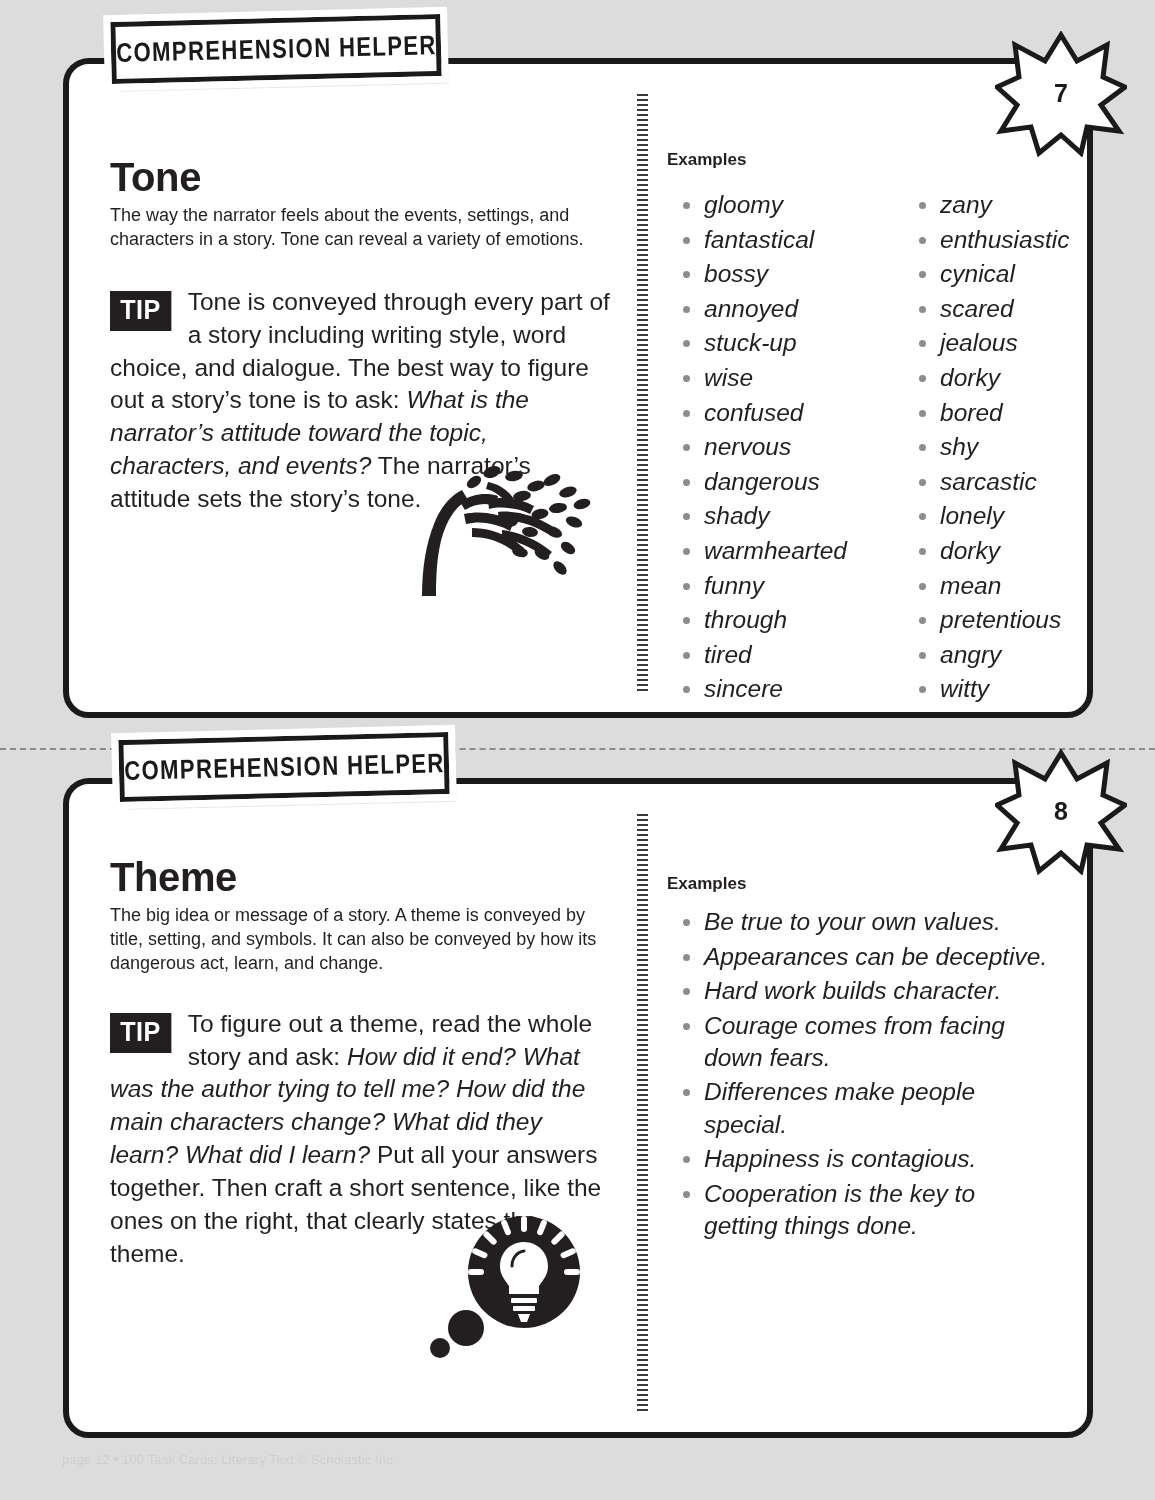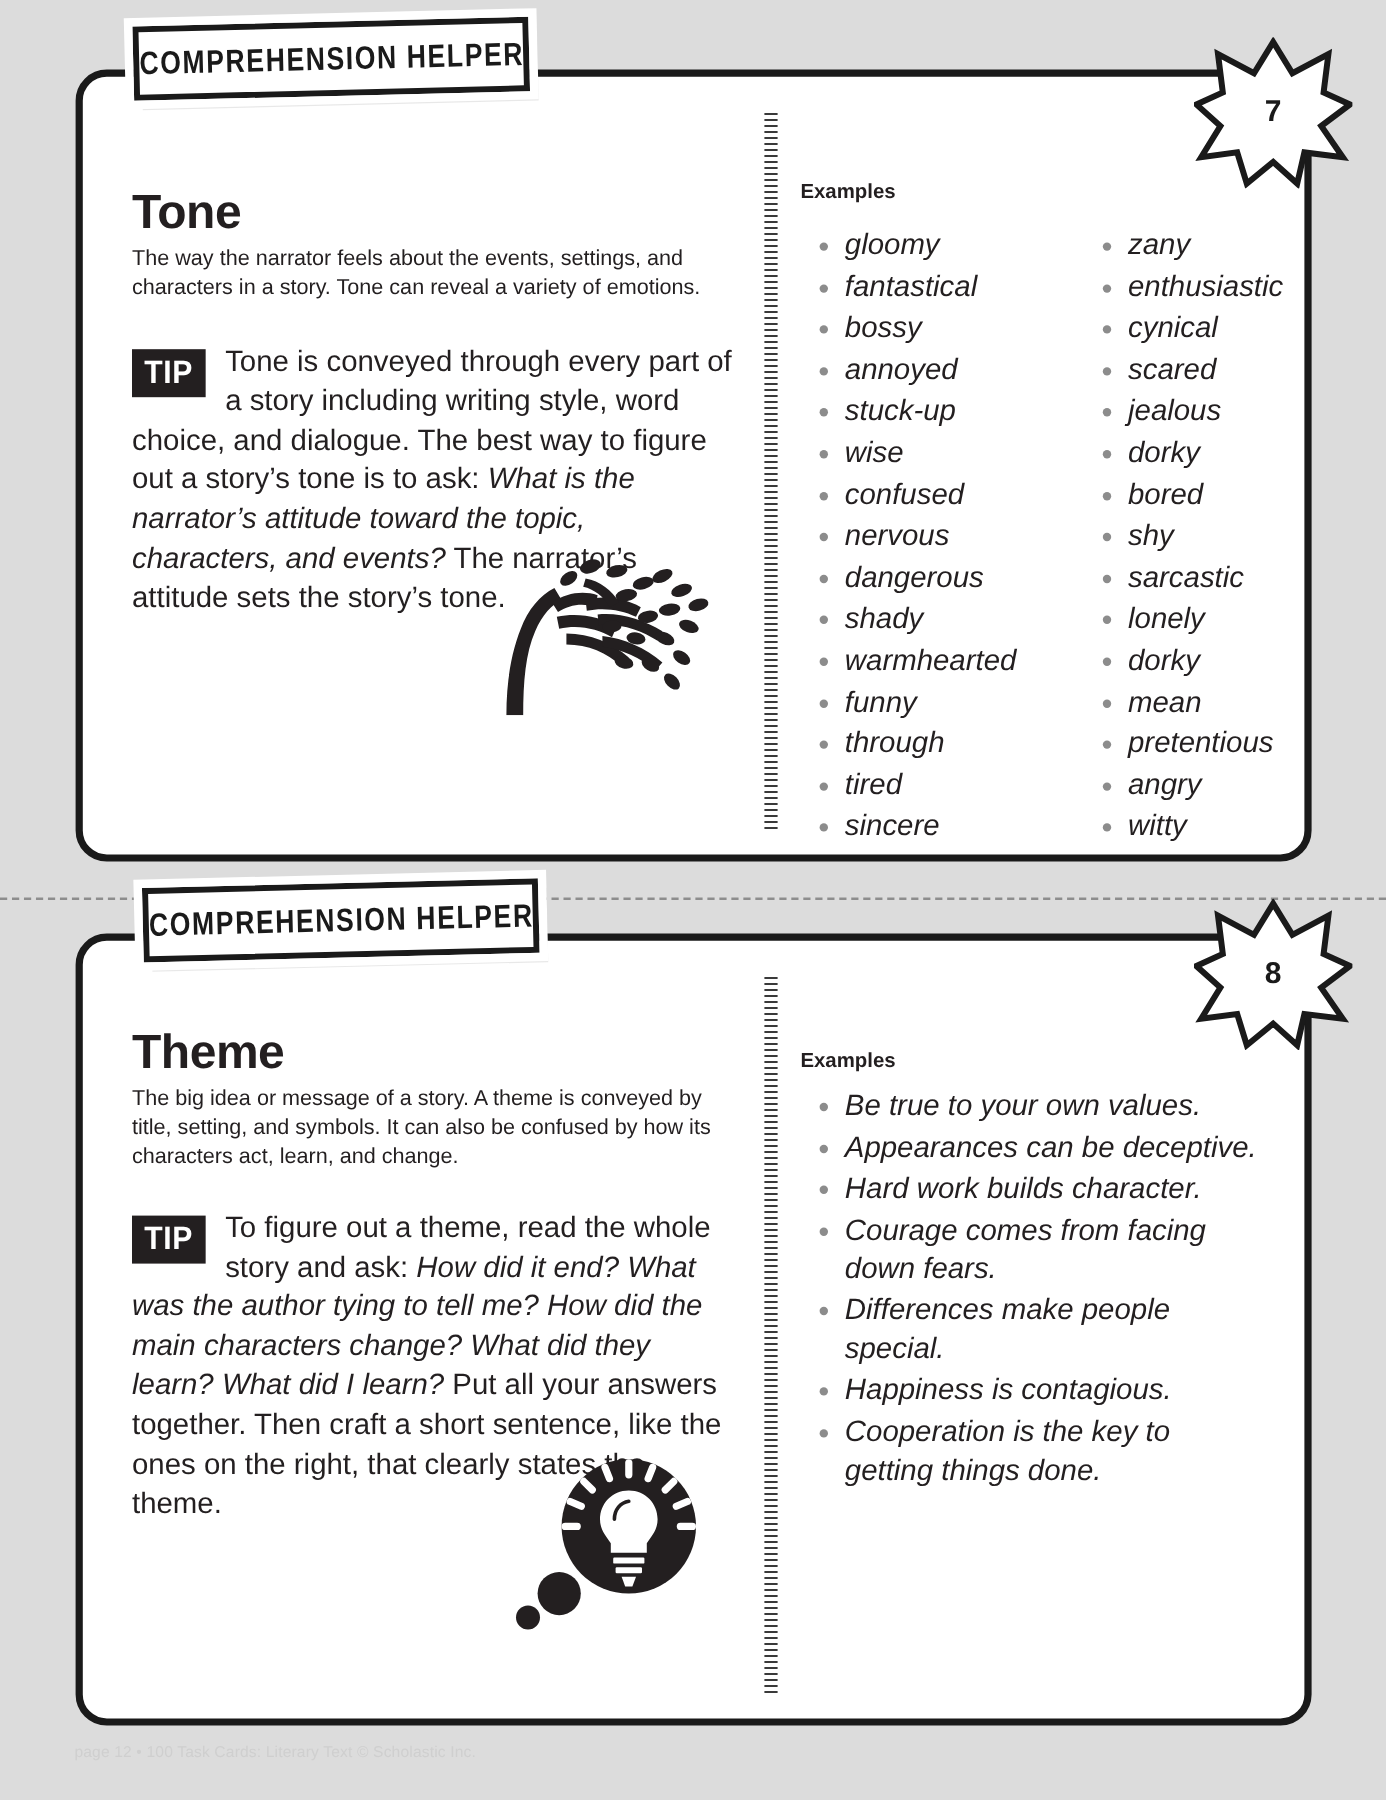--- a/index.html
+++ b/index.html
@@ -288,21 +288,21 @@
 
   <div class="cut-line" style="top:748px;"></div>
 
   <div class="card" style="left:63px; top:778px; width:1030px; height:660px;">
     <div class="card-inner">
 
       <div class="perf" style="left:568px; top:30px; height:600px;"></div>
 
       <div class="left-col" style="left:41px; top:72px; width:500px;">
         <h1 class="term-title">Theme</h1>
-        <p class="term-def">The big idea or message of a story. A theme is conveyed by title, setting, and symbols. It can also be confused by how its characters act, learn, and change.</p>
+        <p class="term-def">The big idea or message of a story. A theme is conveyed by title, setting, and symbols. It can also be conveyed by how its dangerous act, learn, and change.</p>
 
         <p class="tip-block" style="margin-top:32px;">
           <span class="tip-badge">TIP</span>
           <span><span>To figure out a theme, read the whole story and ask: </span><span class="ital">How did it end? What was the author tying to tell me? How did the main characters change? What did they learn? What did I learn?</span><span> Put all your answers together. Then craft a short sentence, like the ones on the right, that clearly states the theme.</span></span>
         </p>
       </div>
 
       <div class="illo" style="left:355px; top:430px; width:165px; height:145px;">
         <svg viewBox="0 0 165 145" xmlns="http://www.w3.org/2000/svg" aria-hidden="true">
           <circle cx="100" cy="58" r="56" fill="#231f20"></circle>

